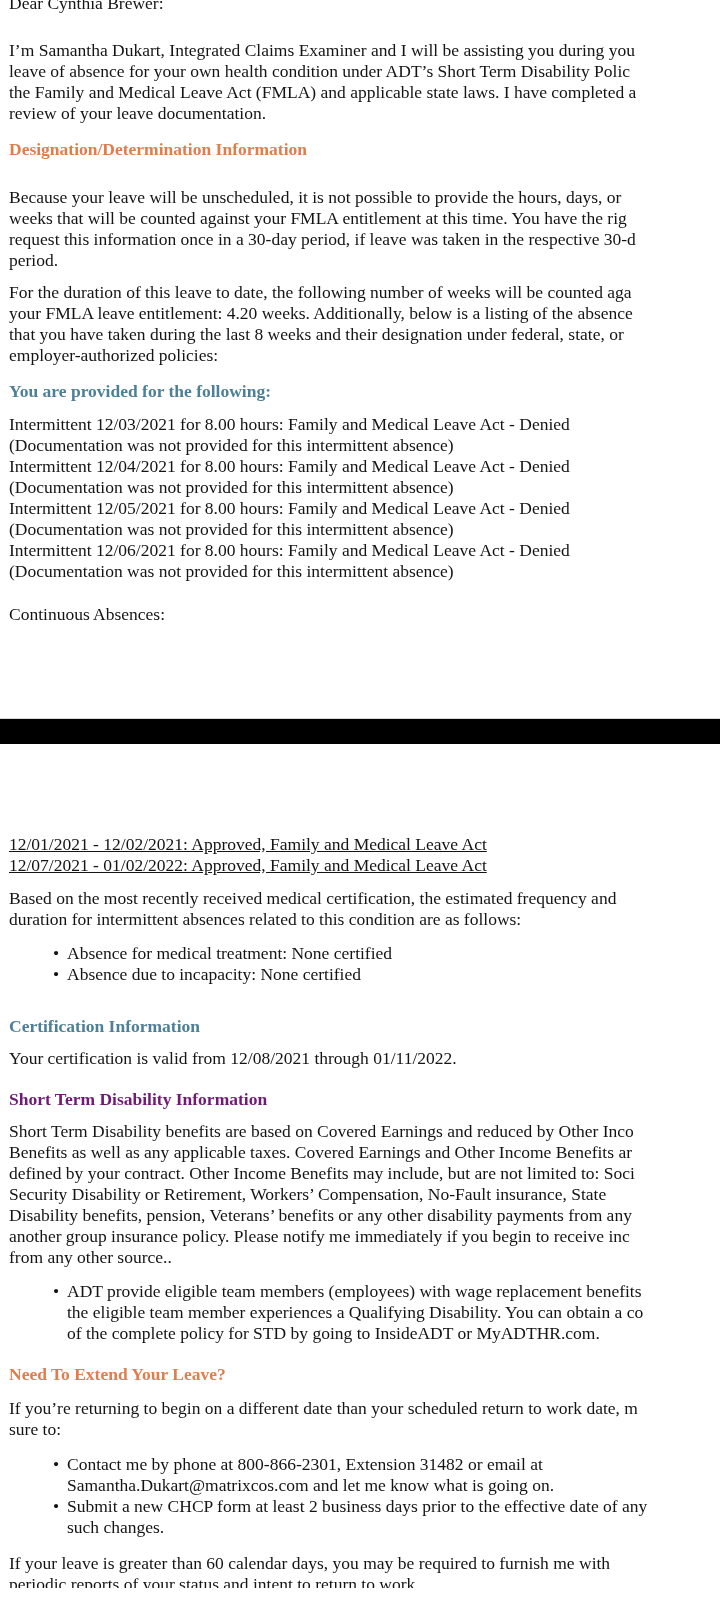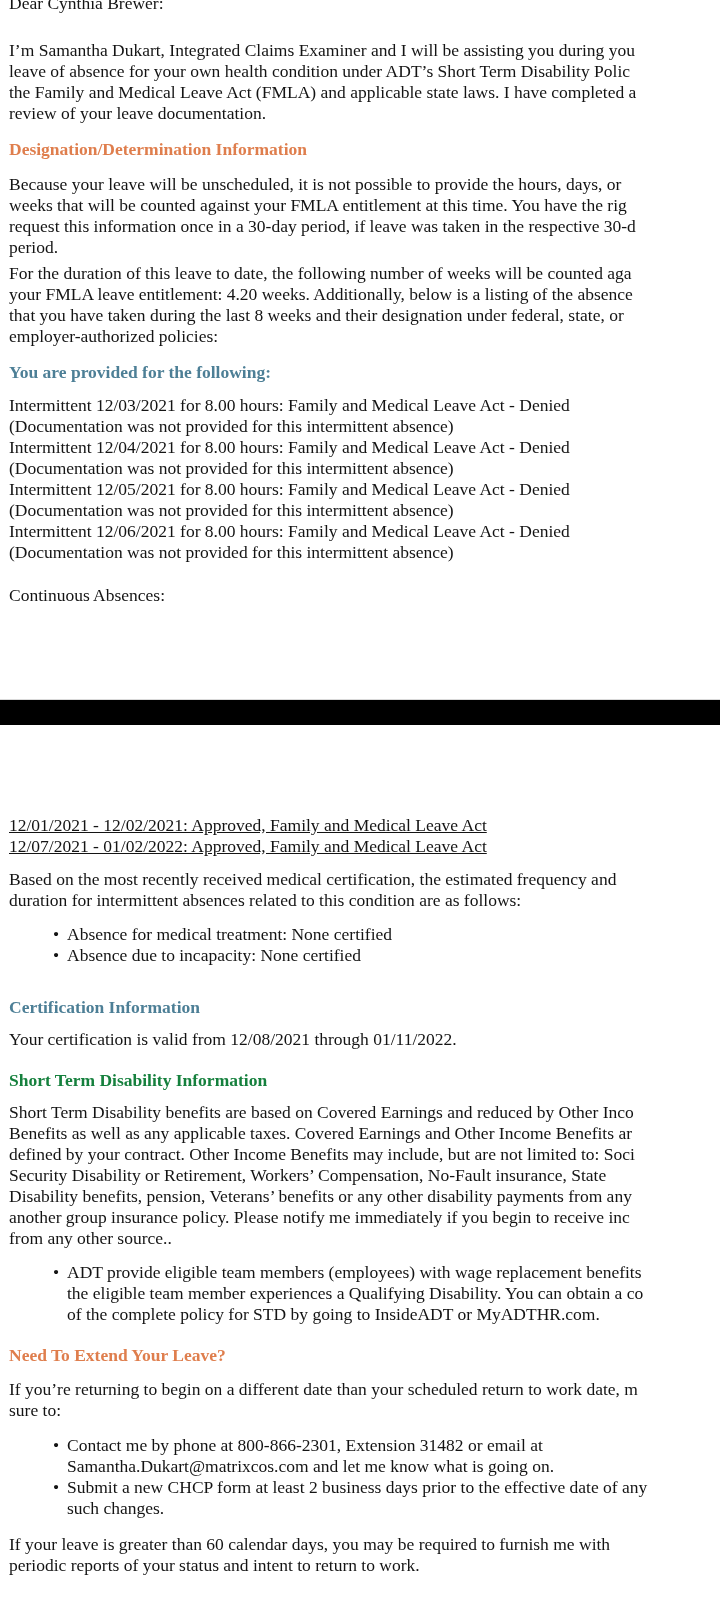--- a/index.html
+++ b/index.html
@@ -25,22 +25,22 @@
     font-weight: bold;
     white-space: nowrap;
     height: 21px;
   }
   .h-orange { color: #df7e4d; }
   .h-teal   { color: #4d7f96; }
 
   .mt-intro   { margin-top: 26px; }
   .mt-first   { margin-top: -7px; }
   .mt-h2      { margin-top: 15px; }
-  .mt-b3      { margin-top: 14px; }
-  .mt-b4      { margin-top: 5px; }
+  .mt-b3      { margin-top: 27px; }
+  .mt-b4      { margin-top: 11px; }
   .mt-h5      { margin-top: 15px; }
   .mt-b6      { margin-top: 12px; }
   .mt-b7      { margin-top: 22px; }
   .mt-bar     { margin-top: 93px; }
   .mt-b9      { margin-top: 90px; text-decoration: underline; }
   .mt-b10     { margin-top: 12px; }
   .mt-b11     { margin-top: 13px; }
   .mt-h12     { margin-top: 31px; }
   .mt-b13     { margin-top: 11px; }
   .mt-h14     { margin-top: 20px; }
@@ -146,21 +146,21 @@
       </div>
     </div>
   </div>
 
   <div class="heading h-teal mt-h12" style="color: rgb(77, 127, 150);">Certification Information</div>
 
   <div class="para mt-b13">
     <div class="ln">Your certification is valid from 12/08/2021 through 01/11/2022.</div>
   </div>
 
-  <div class="heading h-orange mt-h14" style="color: #15803d;">Short Term Disability Information</div>
+  <div class="heading h-orange mt-h14" style="color: #701a75;">Short Term Disability Information</div>
 
   <div class="para mt-b15">
     <div class="ln">Short Term Disability benefits are based on Covered Earnings and reduced by Other Inco</div>
     <div class="ln">Benefits as well as any applicable taxes. Covered Earnings and Other Income Benefits ar</div>
     <div class="ln">defined by your contract. Other Income Benefits may include, but are not limited to: Soci</div>
     <div class="ln">Security Disability or Retirement, Workers’ Compensation, No-Fault insurance, State</div>
     <div class="ln">Disability benefits, pension, Veterans’ benefits or any other disability payments from any</div>
     <div class="ln">another group insurance policy. Please notify me immediately if you begin to receive inc</div>
     <div class="ln">from any other source..</div>
   </div>

